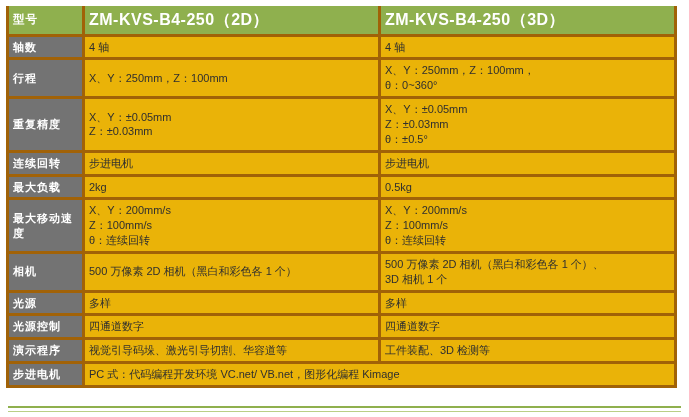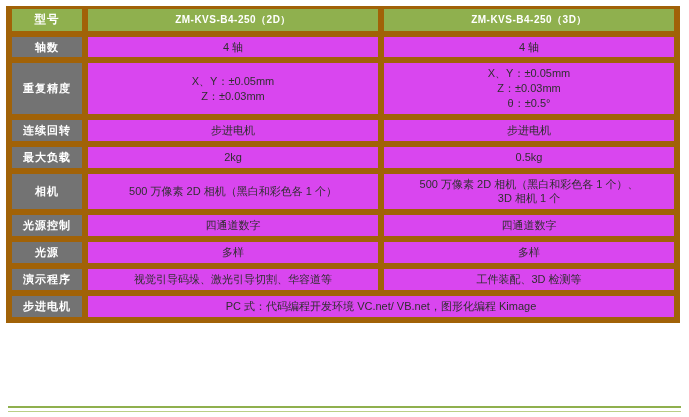--- a/index.html
+++ b/index.html
@@ -21,44 +21,43 @@
     height: 417px;
     box-sizing: border-box;
   }
   table.spec {
     border-collapse: collapse;
     width: 668px;
     margin: 3px 0 0 6px;
     table-layout: fixed;
   }
   table.spec td {
-    border: 6px solid #a16207;
+    border: 3px solid #a16207;
     padding: 3px 4px;
     vertical-align: middle;
-    text-align: center;
     line-height: 1.35;
     font-size: 11px;
   }
   td.rowhead {
     background: #737373;
     color: #ffffff;
     font-weight: bold;
     width: 76px;
     letter-spacing: 1px;
     font-size: 11.5px;
   }
   td.val {
-    background: #d946ef;
+    background: #eab308;
     color: #2f2f2f;
   }
   tr.headrow td.colhead {
     background: #8fb04e;
     color: #ffffff;
     font-weight: bold;
-    font-size: 10px;
+    font-size: 16px;
     letter-spacing: 0.5px;
     margin-top: 10px;
   }
   tr.headrow td.corner {
     background: #8fb04e;
     color: #ffffff;
     font-weight: bold;
     font-size: 11.5px;
     letter-spacing: 1px;
   }
@@ -104,20 +103,28 @@
         <td class="colhead">ZM-KVS-B4-250（2D）</td>
         <td class="colhead">ZM-KVS-B4-250（3D）</td>
       </tr>
 
       <tr>
         <td class="rowhead">轴数</td>
         <td class="val ml"><span>4 轴</span></td>
         <td class="val ml"><span>4 轴</span></td>
       </tr>
 
+      <tr>
+        <td class="rowhead">行程</td>
+        <td class="val ml"><span>X、Y：250mm，Z：100mm</span></td>
+        <td class="val ml">
+          <div>X、Y：250mm，Z：100mm，</div>
+          <div>θ：0~360°</div>
+        </td>
+      </tr>
 
       <tr>
         <td class="rowhead">重复精度</td>
         <td class="val ml">
           <div>X、Y：±0.05mm</div>
           <div>Z：±0.03mm</div>
         </td>
         <td class="val ml">
           <div>X、Y：±0.05mm</div>
           <div>Z：±0.03mm</div>
@@ -130,40 +137,53 @@
         <td class="val"><span>步进电机</span></td>
         <td class="val"><span>步进电机</span></td>
       </tr>
 
       <tr>
         <td class="rowhead">最大负载</td>
         <td class="val"><span>2kg</span></td>
         <td class="val"><span>0.5kg</span></td>
       </tr>
 
+      <tr>
+        <td class="rowhead">最大移动速度</td>
+        <td class="val ml">
+          <div>X、Y：200mm/s</div>
+          <div>Z：100mm/s</div>
+          <div>θ：连续回转</div>
+        </td>
+        <td class="val ml">
+          <div>X、Y：200mm/s</div>
+          <div>Z：100mm/s</div>
+          <div>θ：连续回转</div>
+        </td>
+      </tr>
 
       <tr>
         <td class="rowhead">相机</td>
         <td class="val ml"><span>500 万像素 2D 相机（黑白和彩色各 1 个）</span></td>
         <td class="val ml">
           <div>500 万像素 2D 相机（黑白和彩色各 1 个）、</div>
           <div>3D 相机 1 个</div>
         </td>
+      </tr>
+
+      <tr>
+        <td class="rowhead">光源</td>
+        <td class="val"><span>多样</span></td>
+        <td class="val"><span>多样</span></td>
       </tr>
 
       <tr>
         <td class="rowhead">光源控制</td>
         <td class="val"><span>四通道数字</span></td>
         <td class="val"><span>四通道数字</span></td>
-      </tr>
-
-      <tr>
-        <td class="rowhead">光源</td>
-        <td class="val"><span>多样</span></td>
-        <td class="val"><span>多样</span></td>
       </tr>
 
       <tr>
         <td class="rowhead">演示程序</td>
         <td class="val"><span>视觉引导码垛、激光引导切割、华容道等</span></td>
         <td class="val"><span>工件装配、3D 检测等</span></td>
       </tr>
 
 
       <tr>

